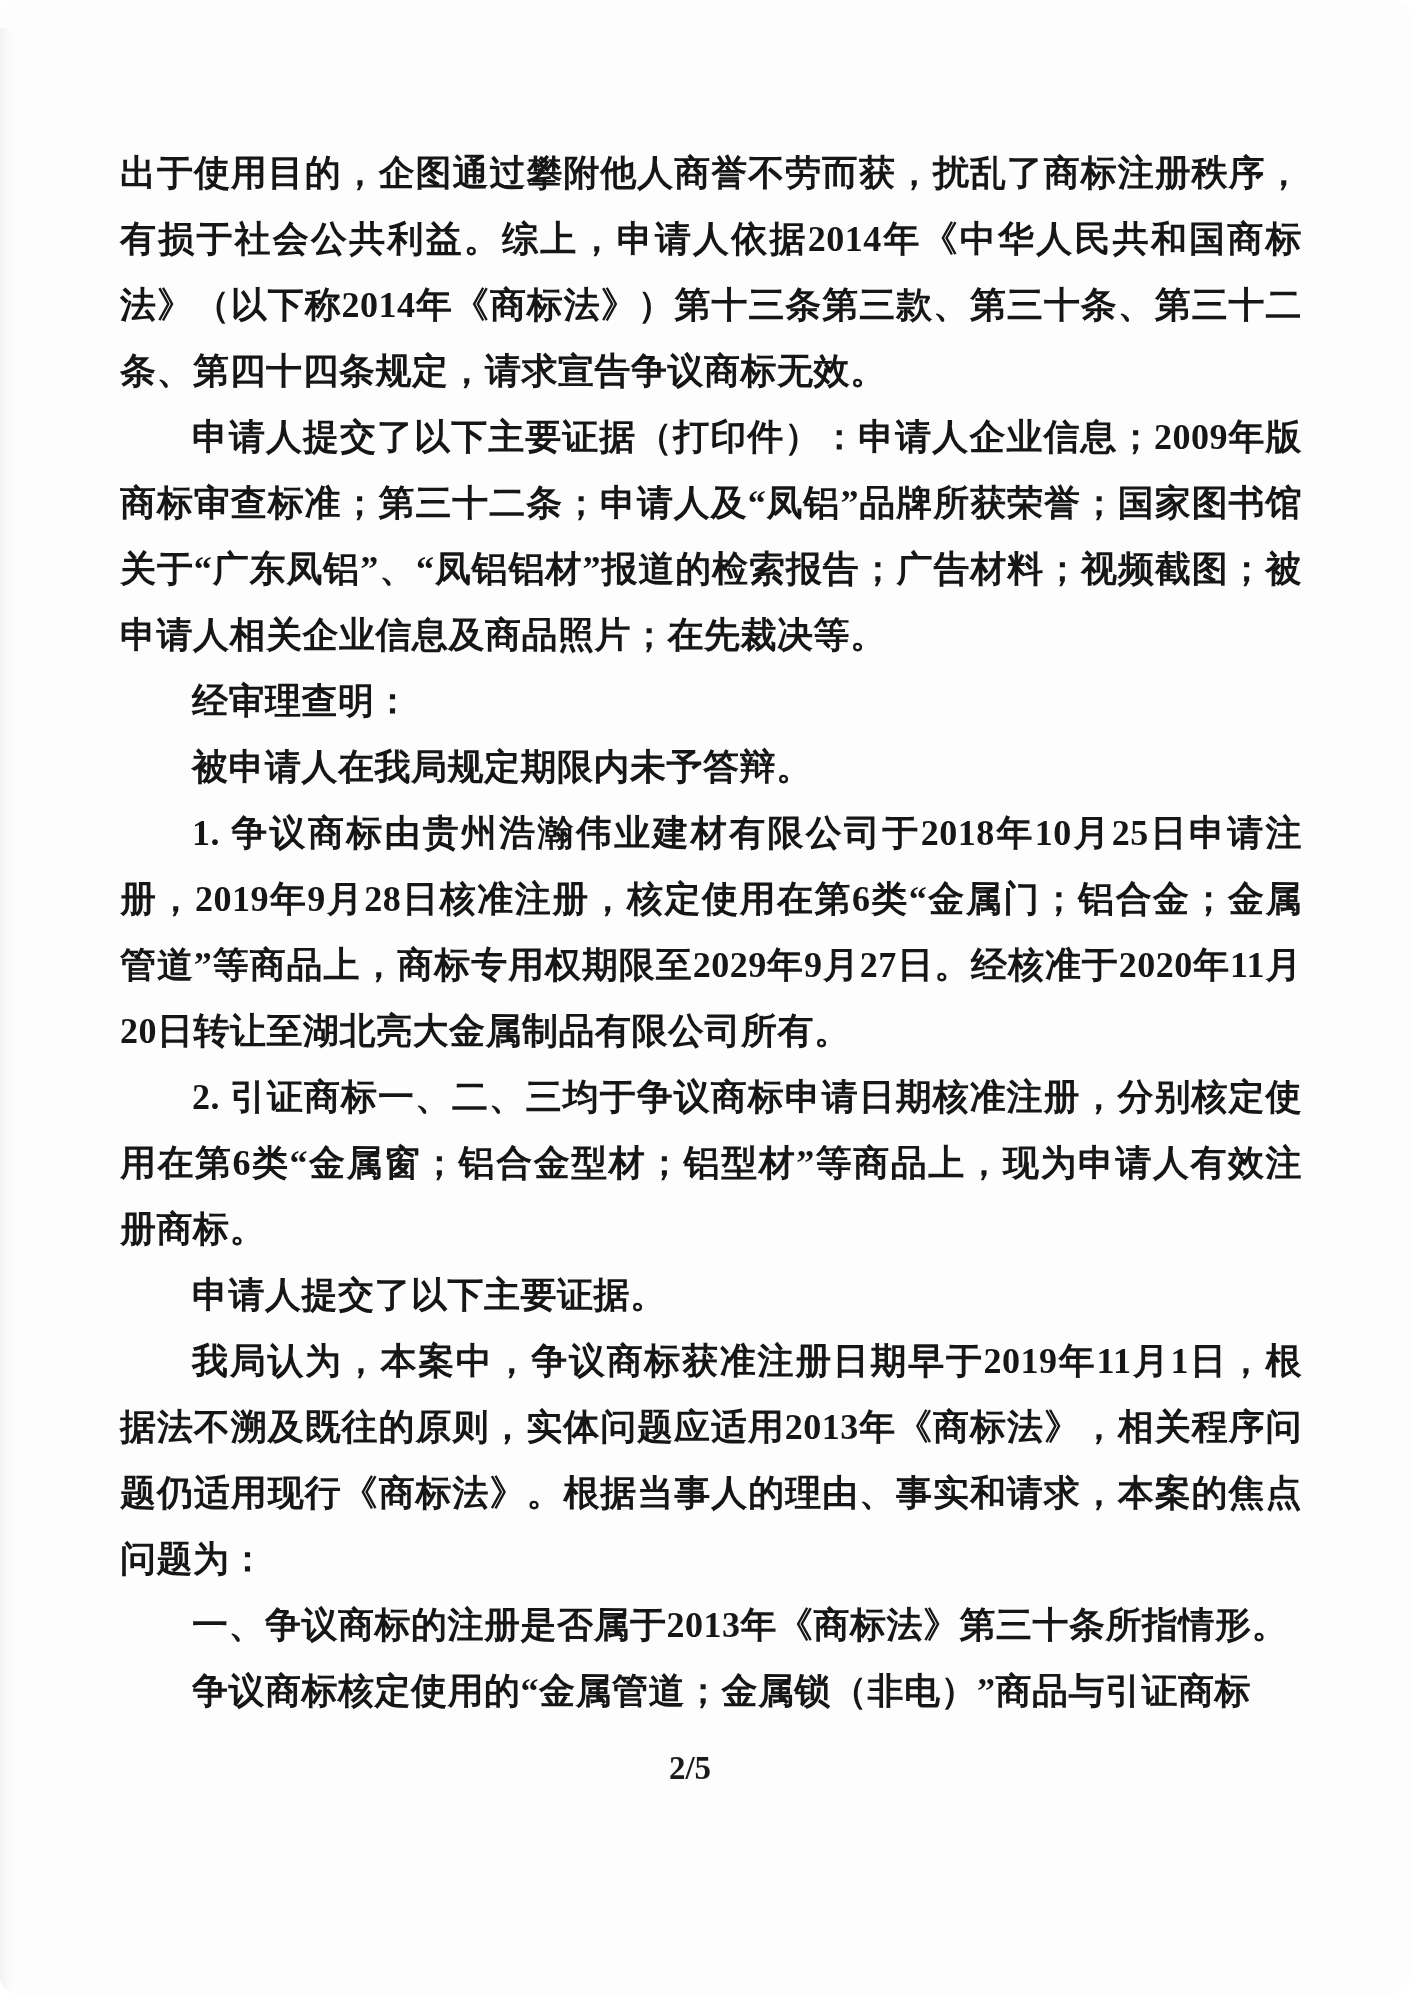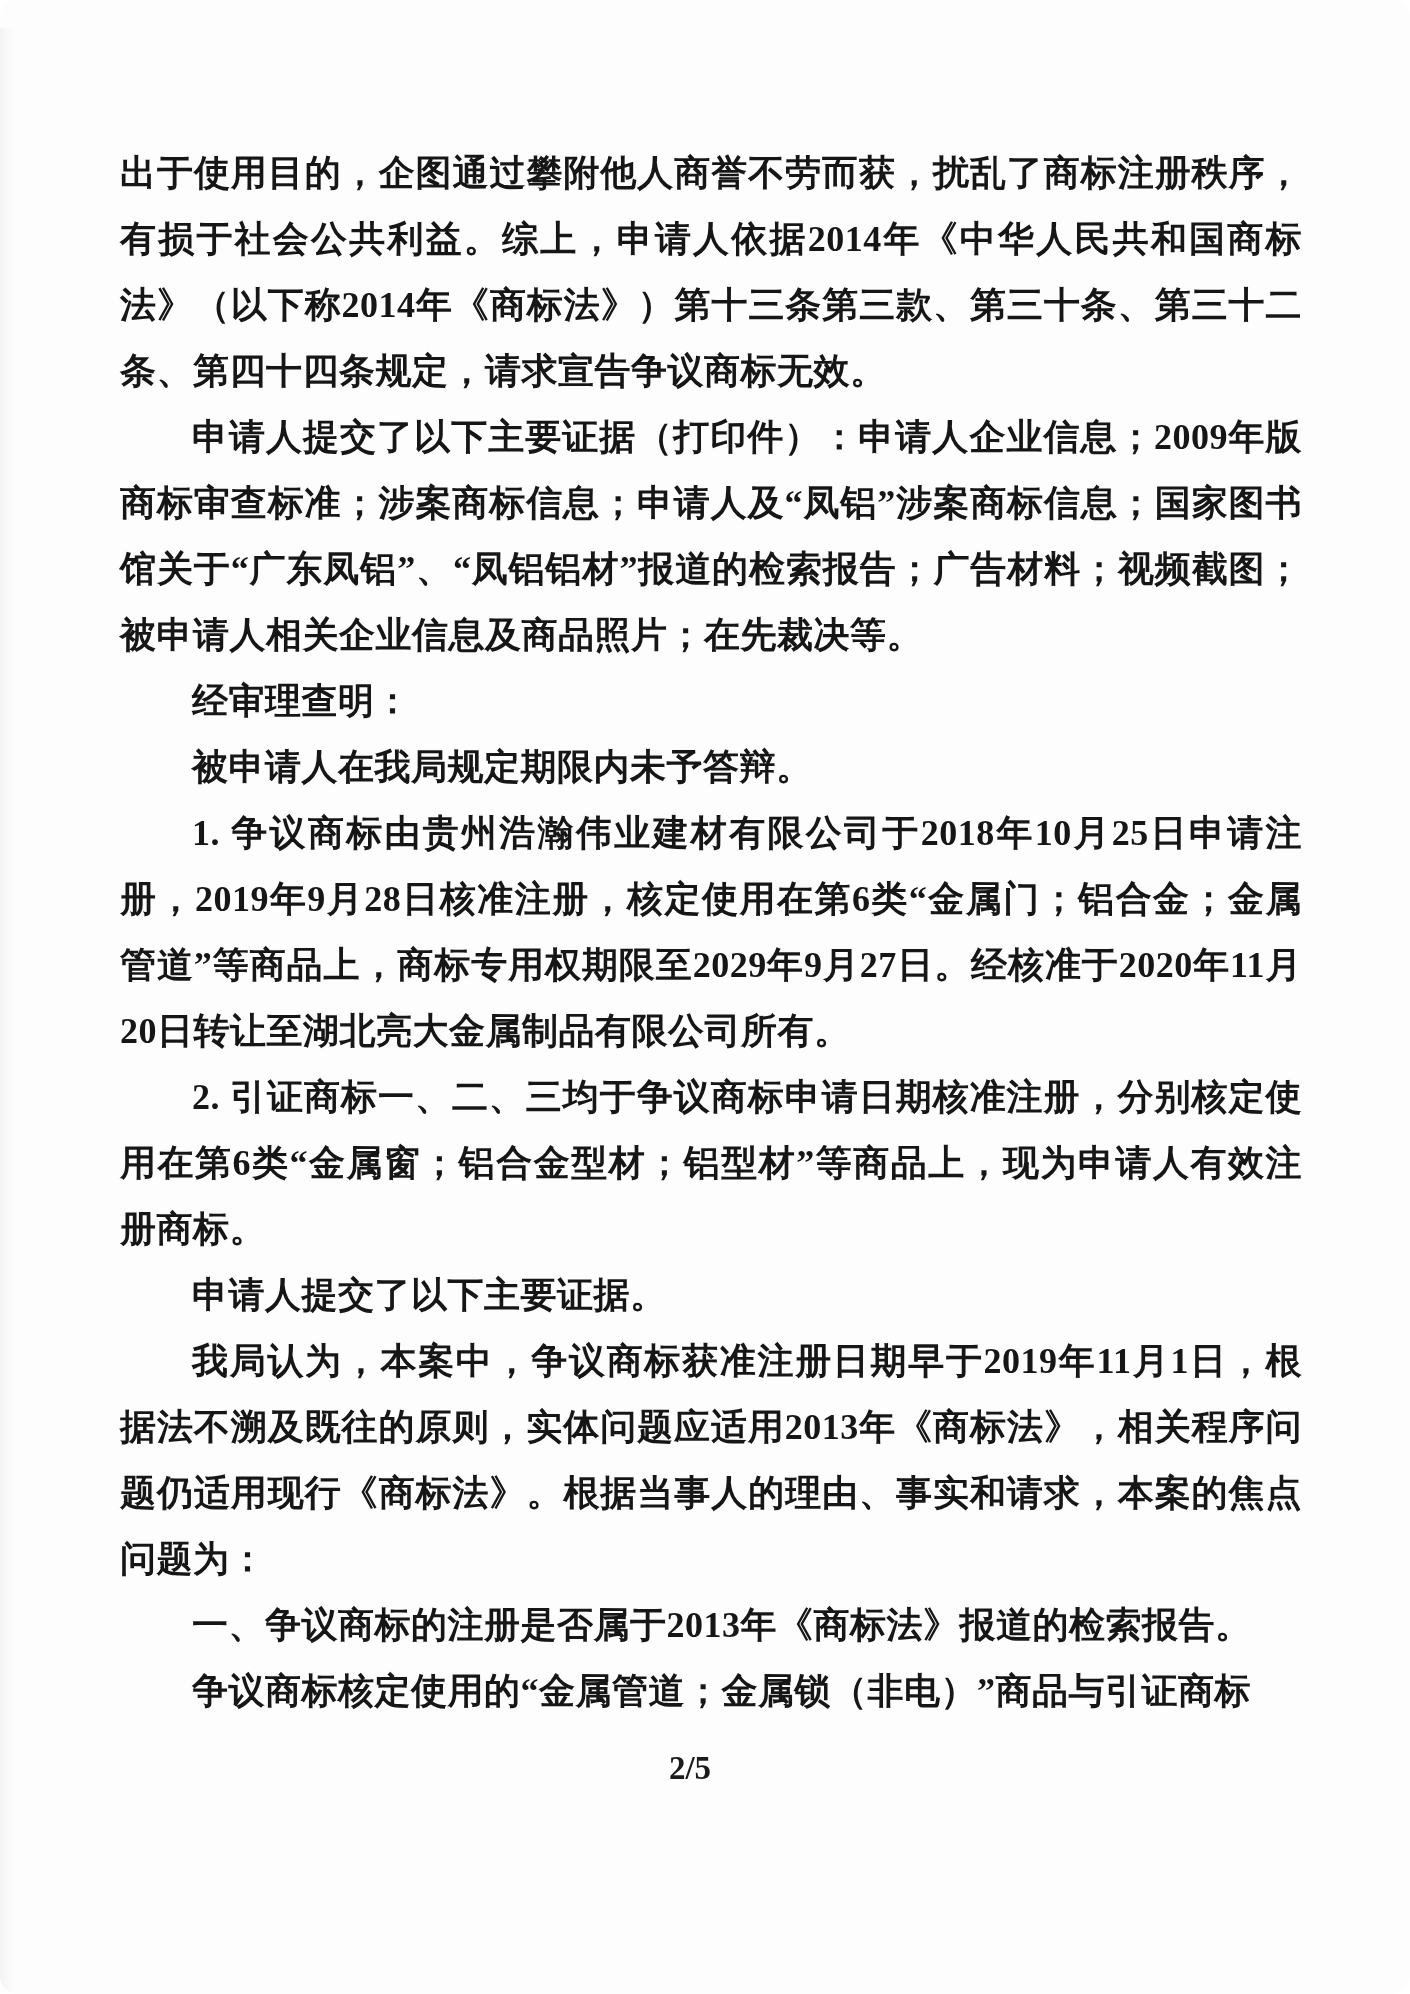--- a/index.html
+++ b/index.html
@@ -58,25 +58,25 @@
   }
 </style>
 </head>
 <body>
 
 <div class="page">
   <div class="scan-edge"></div>
 
   <div class="content">
     <p class="para no-indent">出于使用目的，企图通过攀附他人商誉不劳而获，扰乱了商标注册秩序，有损于社会公共利益。综上，申请人依据2014年《中华人民共和国商标法》（以下称2014年《商标法》）第十三条第三款、第三十条、第三十二条、第四十四条规定，请求宣告争议商标无效。</p>
-    <p class="para">申请人提交了以下主要证据（打印件）：申请人企业信息；2009年版商标审查标准；涉案商标信息；申请人及“凤铝”涉案商标信息；国家图书馆关于“广东凤铝”、“凤铝铝材”报道的检索报告；广告材料；视频截图；被申请人相关企业信息及商品照片；在先裁决等。</p>
+    <p class="para">申请人提交了以下主要证据（打印件）：申请人企业信息；2009年版商标审查标准；第三十二条；申请人及“凤铝”品牌所获荣誉；国家图书馆关于“广东凤铝”、“凤铝铝材”报道的检索报告；广告材料；视频截图；被申请人相关企业信息及商品照片；在先裁决等。</p>
     <p class="para">经审理查明：</p>
     <p class="para">被申请人在我局规定期限内未予答辩。</p>
     <p class="para">1. 争议商标由贵州浩瀚伟业建材有限公司于2018年10月25日申请注册，2019年9月28日核准注册，核定使用在第6类“金属门；铝合金；金属管道”等商品上，商标专用权期限至2029年9月27日。经核准于2020年11月20日转让至湖北亮大金属制品有限公司所有。</p>
     <p class="para">2. 引证商标一、二、三均于争议商标申请日期核准注册，分别核定使用在第6类“金属窗；铝合金型材；铝型材”等商品上，现为申请人有效注册商标。</p>
     <p class="para">申请人提交了以下主要证据。</p>
     <p class="para">我局认为，本案中，争议商标获准注册日期早于2019年11月1日，根据法不溯及既往的原则，实体问题应适用2013年《商标法》，相关程序问题仍适用现行《商标法》。根据当事人的理由、事实和请求，本案的焦点问题为：</p>
-    <p class="para">一、争议商标的注册是否属于2013年《商标法》报道的检索报告。</p>
+    <p class="para">一、争议商标的注册是否属于2013年《商标法》第三十条所指情形。</p>
     <p class="para">争议商标核定使用的“金属管道；金属锁（非电）”商品与引证商标</p>
   </div>
 
   <div class="footer">2/5</div>
 </div>
 
 </body></html>

